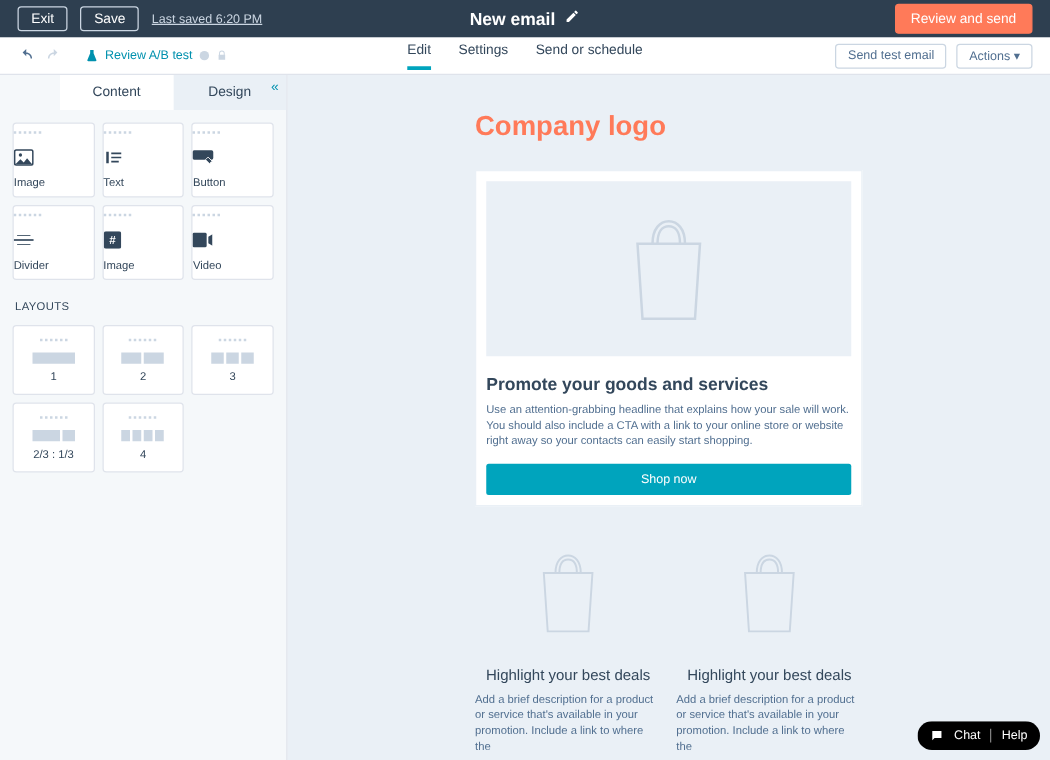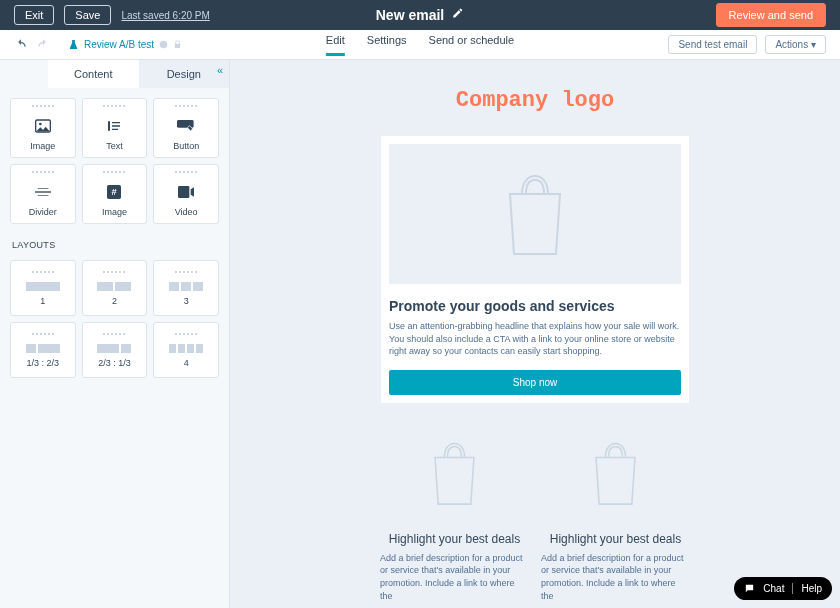--- a/index.html
+++ b/index.html
@@ -24,33 +24,33 @@
 .tabs .tab.active{border-bottom:3px solid #00a4bd;color:#33475b;font-weight:500;}
 .subbar .right{margin-left:auto;display:flex;gap:8px;}
 .btn-sm{font-size:10px;padding:3px 9px;color:#516f90;}
 .main{display:flex;height:calc(608px - 60px);}
 .sidebar{width:230px;background:#f5f8fa;border-right:1px solid #dfe3eb;position:relative;}
 .collapse{position:absolute;top:4px;right:6px;color:#0091ae;font-size:11px;cursor:pointer;}
 .sidetabs{display:flex;height:28px;}
 .sidetab{flex:1;text-align:center;font-size:11px;line-height:28px;color:#33475b;background:#eaf0f6;cursor:pointer;}
 .sidetab.active{background:#fff;color:#33475b;margin-left:48px;}
 .grid{display:grid;grid-template-columns:repeat(3,1fr);gap:6px;padding:10px;}
-.tile{background:#fff;border:1px solid #dfe3eb;border-radius:3px;height:60px;display:flex;flex-direction:column;align-items:center;justify-content:center;gap:6px;cursor:pointer;}
+.tile{background:#fff;border:1px solid #dfe3eb;border-radius:3px;height:60px;display:flex;flex-direction:column;align-items:flex-start;justify-content:center;gap:6px;cursor:pointer;}
 .dragdots{display:flex;gap:2px;justify-content:center;margin-bottom:4px;}
 .dragdots span{width:2px;height:2px;background:#cbd6e2;display:block;}
 .tile-icon{color:#33475b;height:18px;display:flex;align-items:center;}
 .tile-label{font-size:9px;color:#33475b;}
 .section-title{font-size:9px;color:#33475b;padding:6px 12px 0;text-transform:uppercase;letter-spacing:.3px;}
 .layout-tile{background:#fff;border:1px solid #dfe3eb;border-radius:3px;height:56px;display:flex;flex-direction:column;align-items:center;justify-content:center;gap:5px;cursor:pointer;}
 .layout-tile .blocks{display:flex;gap:2px;}
 .layout-tile .blocks span{height:9px;background:#cbd6e2;}
 .layout-tile .lbl{font-size:9px;color:#33475b;}
 .canvas{flex:1;overflow-y:auto;display:flex;justify-content:center;padding:20px 0;}
 .email{width:310px;}
-.logo{text-align:center;font-family:Liberation Mono, monospace;color:#ff7a59;font-size:22px;font-weight:700;padding:8px 0 22px;}
+.logo{font-family:Liberation Sans, sans-serif;color:#ff7a59;font-size:22px;font-weight:700;padding:8px 0 22px;}
 .hero{background:#fff;border:1px solid #eaf0f6;padding:8px;}
 .img-ph{background:#eaf0f6;height:140px;display:flex;align-items:center;justify-content:center;}
 .bag{stroke:#cbd6e2;fill:none;stroke-width:2;}
 .h1{font-size:14px;font-weight:700;color:#33475b;margin:14px 0 6px;}
 .body{font-size:9px;color:#516f90;line-height:1.4;}
 .cta{background:#00a4bd;color:#fff;text-align:center;font-size:10px;padding:7px;margin-top:12px;border-radius:2px;cursor:pointer;}
 .two-col{display:flex;gap:12px;margin-top:12px;}
 .col{flex:1;background:#fff;border:1px solid #eaf0f6;}
 .col .img-ph{height:112px;}
 .h2{font-size:12px;font-weight:400;color:#33475b;margin:2px 0 6px;text-align:center;}
@@ -274,35 +274,20 @@
       <div class="layout-tile">
         <div class="dragdots">
             <span></span>
             <span></span>
             <span></span>
             <span></span>
             <span></span>
             <span></span>
           </div>
         <div class="blocks">
-            <span style="width:10px"></span>
-            <span style="width:22px"></span>
-          </div>
-        <div class="lbl">1/3 : 2/3</div>
-      </div>
-      <div class="layout-tile">
-        <div class="dragdots">
-            <span></span>
-            <span></span>
-            <span></span>
-            <span></span>
-            <span></span>
-            <span></span>
-          </div>
-        <div class="blocks">
             <span style="width:22px"></span>
             <span style="width:10px"></span>
           </div>
         <div class="lbl">2/3 : 1/3</div>
       </div>
       <div class="layout-tile">
         <div class="dragdots">
             <span></span>
             <span></span>
             <span></span>

